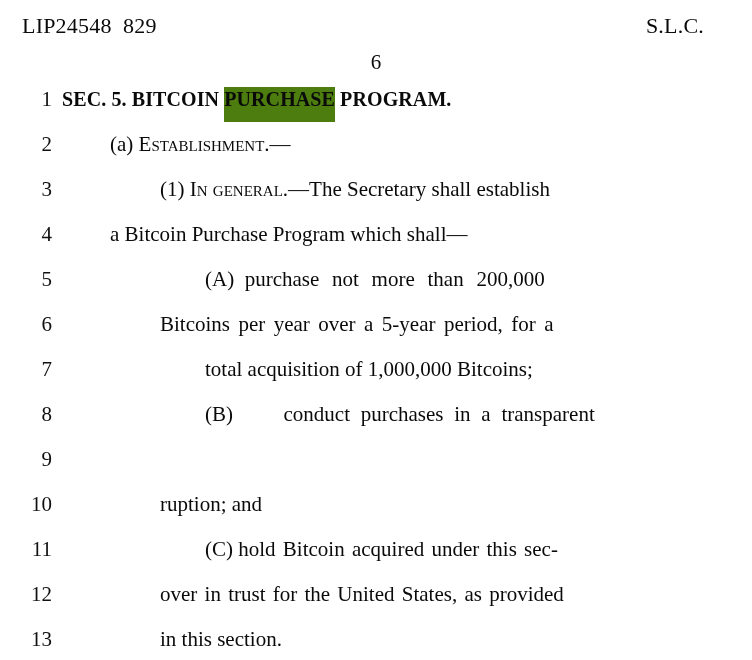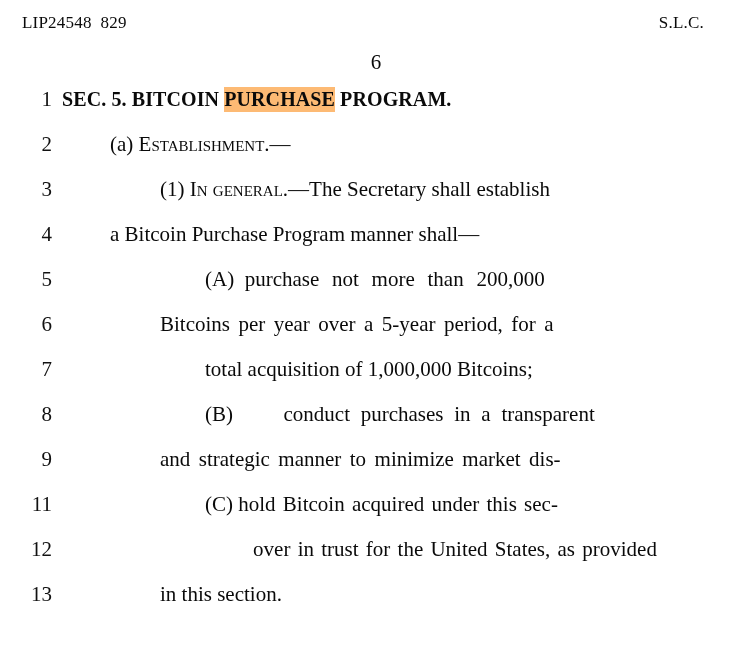--- a/index.html
+++ b/index.html
@@ -23,21 +23,21 @@
     box-sizing: border-box;
   }
 
   
   .running-head {
     position: absolute;
     top: 13px;
     left: 0;
     width: 752px;
     height: 22px;
-    font-size: 17px;
+    font-size: 22px;
     letter-spacing: 0.2px;
   }
   .running-head .left {
     position: absolute;
     left: 22px;
     top: 0;
     white-space: pre;
   }
   .running-head .right {
     position: absolute;
@@ -88,38 +88,38 @@
     white-space: pre;
   }
 
   
   .line-text.heading {
     font-weight: bold;
     font-size: 20px;
     letter-spacing: 0.1px;
   }
   .hl {
-    background: #fdba74;
-    padding: 1px 0 2px 0;
+    background: #4d7c0f;
+    padding: 1px 0 12px 0;
   }
 
   
   .ind-1 { left: 110px; }   
   .ind-2 { left: 160px; }   
 
   .sc {
     font-variant: small-caps;
     font-size: 21px;
   }
 
   
   .sp-a { word-spacing: 7.5px; }
   .sp-b { word-spacing: 5.5px; margin-left: 40px; }
   .sp-c { word-spacing: 3.2px; }
-  .sp-d { word-spacing: 2.0px; text-align: center; }
+  .sp-d { word-spacing: 2.0px; }
 </style>
 </head>
 <body>
 
 <div class="page">
 
   <div class="running-head">
     <span class="left">LIP24548  829</span>
     <span class="right">S.L.C.</span>
   </div>
@@ -138,21 +138,21 @@
       <span class="line-text ind-1"><span>(a) </span><span class="sc">Establishment</span><span>.—</span></span>
     </div>
 
     <div class="line">
       <span class="line-no">3</span>
       <span class="line-text ind-2"><span>(1) </span><span class="sc">In</span><span>&nbsp;</span><span class="sc">general</span><span>.—The Secretary shall establish</span></span>
     </div>
 
     <div class="line">
       <span class="line-no">4</span>
-      <span class="line-text ind-1" style="left:110px;">a Bitcoin Purchase Program manner shall—</span>
+      <span class="line-text ind-1" style="left:110px;">a Bitcoin Purchase Program which shall—</span>
     </div>
 
     <div class="line">
       <span class="line-no">5</span>
       <span class="line-text" style="left:205px;"><span>(A)</span><span>&nbsp;&nbsp;</span><span class="sp-a">purchase not more than 200,000</span></span>
     </div>
 
     <div class="line">
       <span class="line-no">6</span>
       <span class="line-text sp-c" style="left:160px;">Bitcoins per year over a 5-year period, for a</span>
@@ -163,23 +163,26 @@
       <span class="line-text" style="left:160px;margin-left:45px;">total acquisition of 1,000,000 Bitcoins;</span>
     </div>
 
     <div class="line">
       <span class="line-no">8</span>
       <span class="line-text" style="left:205px;"><span>(B)</span><span>&nbsp;&nbsp;</span><span class="sp-b">conduct purchases in a transparent</span></span>
     </div>
 
     <div class="line">
       <span class="line-no">9</span>
-      <span class="line-text sp-c" style="left:160px;">and strategic manner to minimize market dis-</span>
     </div>
 
+    <div class="line">
+      <span class="line-no">10</span>
+      <span class="line-text" style="left:160px;">ruption; and</span>
+    </div>
 
     <div class="line">
       <span class="line-no">11</span>
       <span class="line-text" style="left:205px;"><span>(C)</span><span>&nbsp;</span><span class="sp-d">hold Bitcoin acquired under this sec-</span></span>
     </div>
 
     <div class="line">
       <span class="line-no">12</span>
       <span class="line-text sp-d" style="left:160px;">over in trust for the United States, as provided</span>
     </div>

